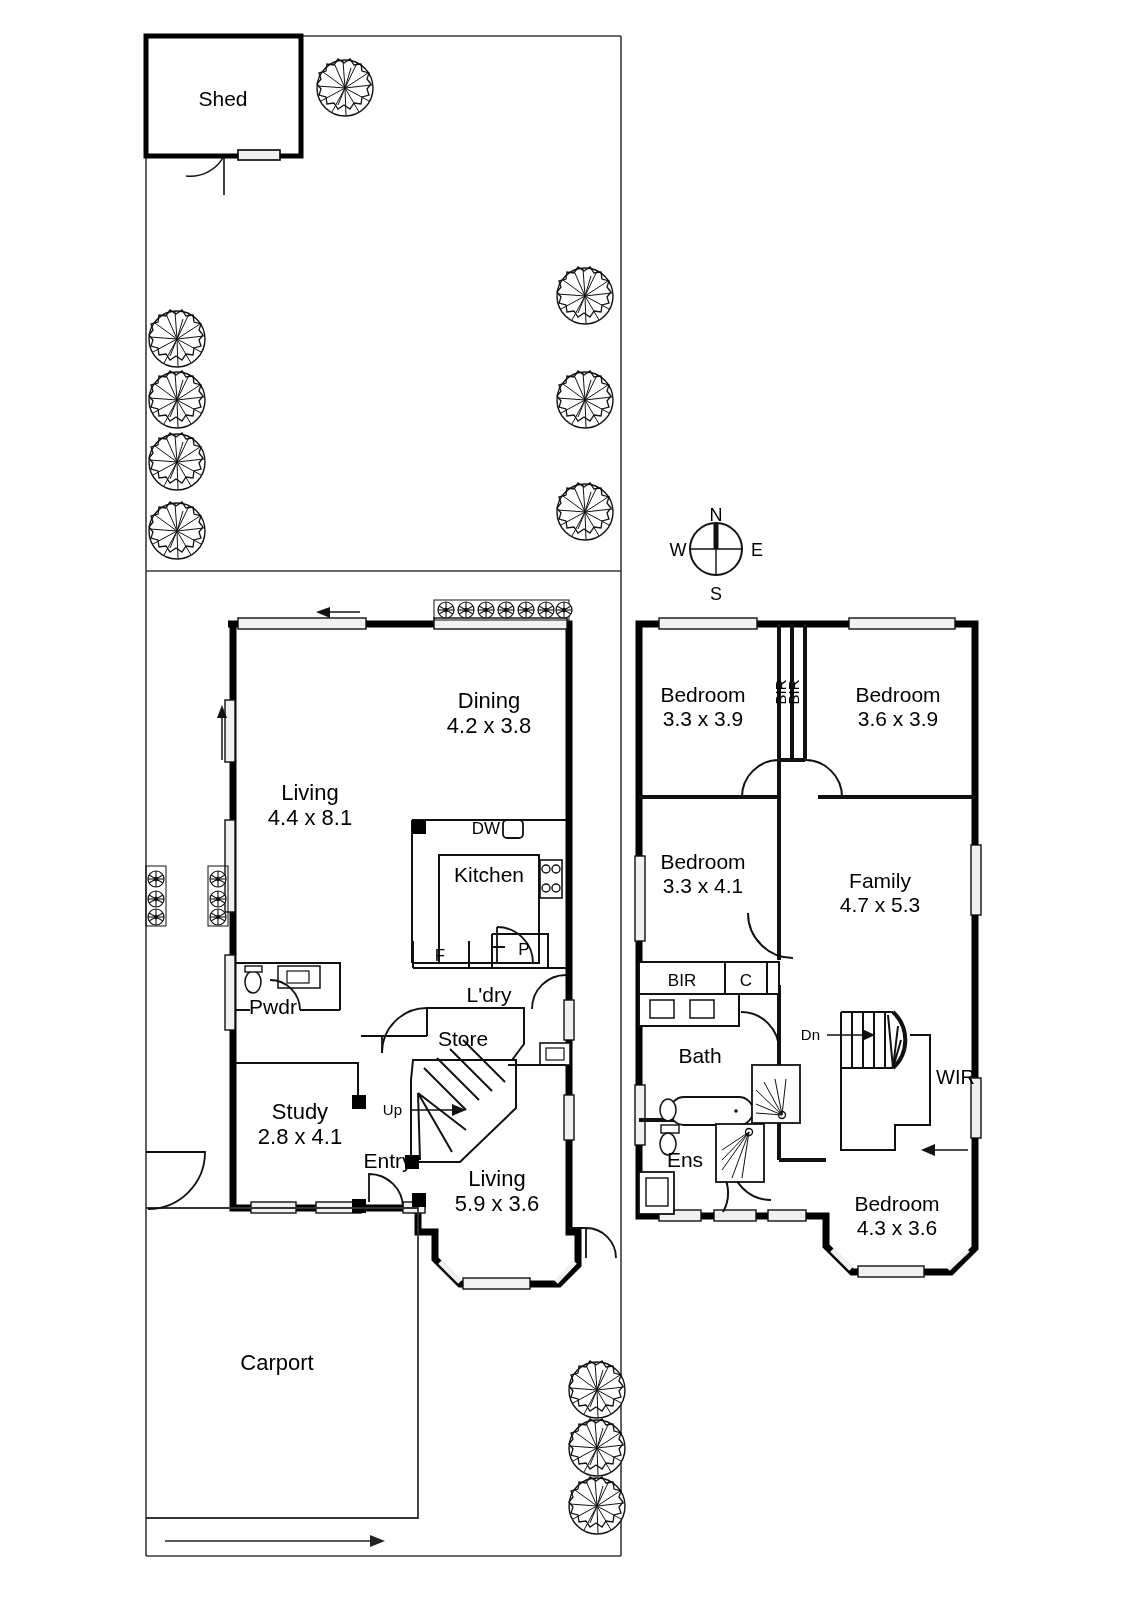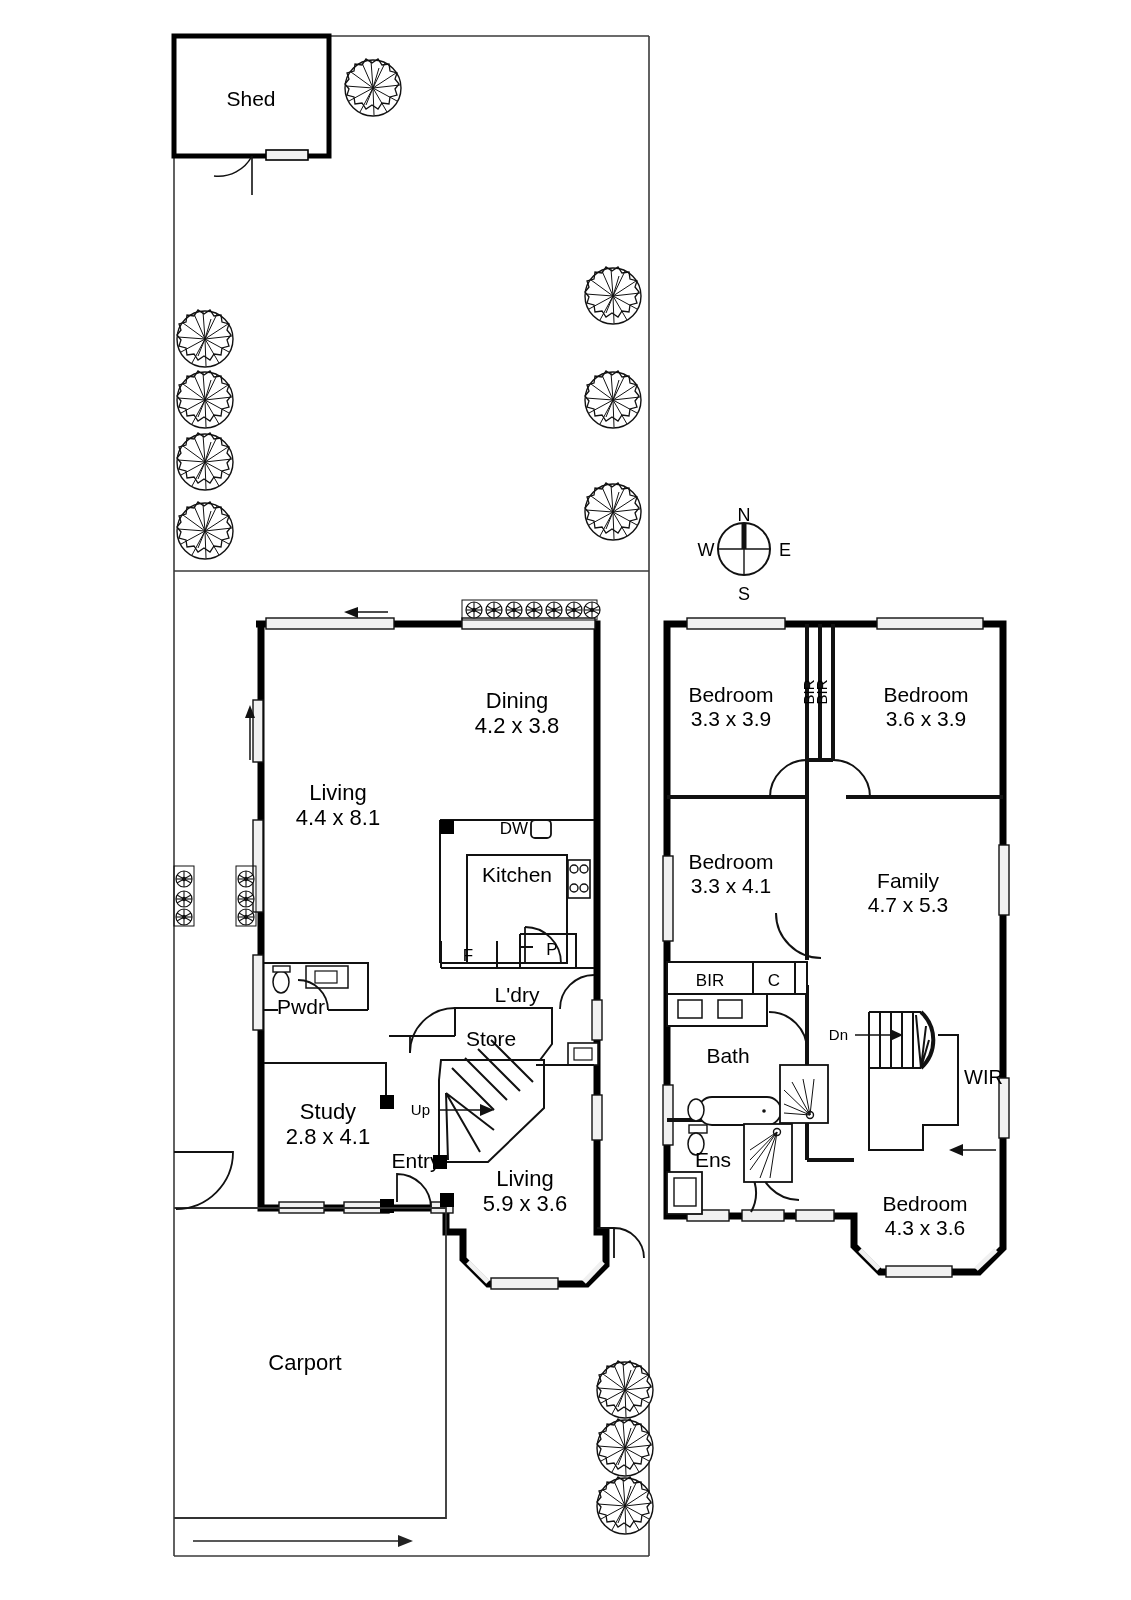--- a/index.html
+++ b/index.html
@@ -1,17 +1,17 @@
 <!DOCTYPE html>
 <html><head>
 <meta charset="utf-8">
 <style>
   html,body{margin:0;padding:0;background:#ffffff;}
   body{font-family:"Liberation Sans",sans-serif;}
-  #plan{position:relative;width:1030px;height:1600px;background:#fff;overflow:hidden;margin-left:28px;}
+  #plan{position:relative;width:1030px;height:1600px;background:#fff;overflow:hidden;}
   #plan svg{display:block;}
   .lbl{font-family:"Liberation Sans",sans-serif;fill:#000;}
 </style>
 </head>
 <body>
 
 <div id="plan">
 <svg width="1131" height="1600" viewBox="0 0 1131 1600" xmlns="http://www.w3.org/2000/svg">
 
   <defs>

